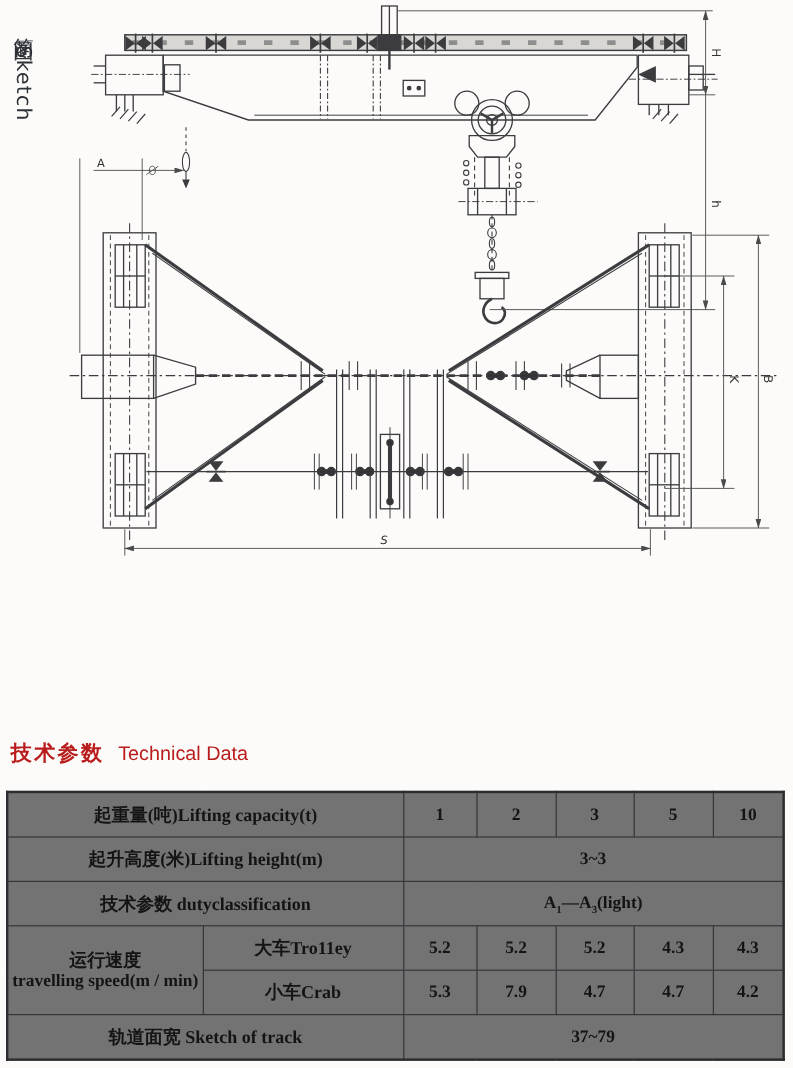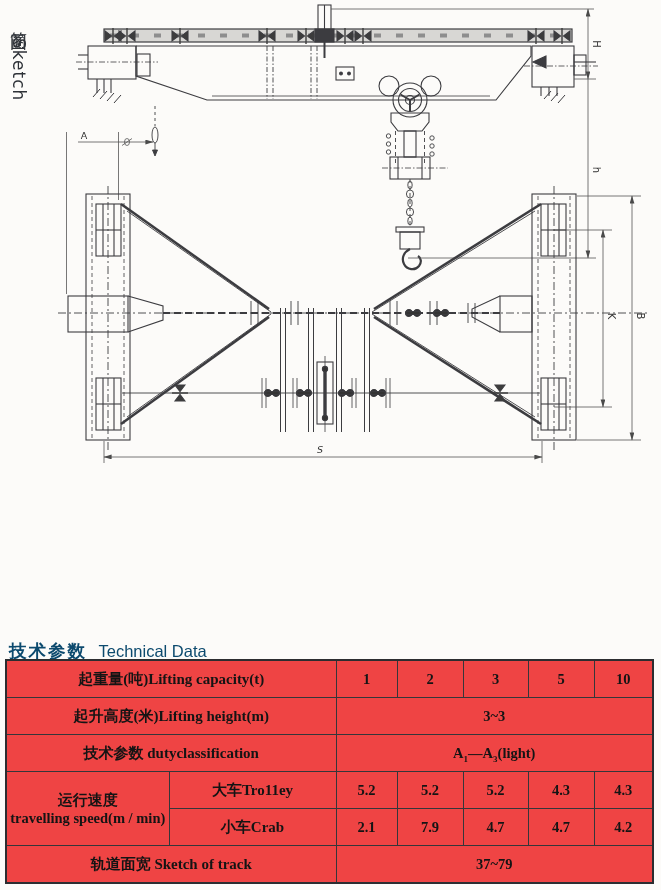--- a/index.html
+++ b/index.html
@@ -10,30 +10,30 @@
   }
   .side-label{
     position:absolute; left:8px; top:18px;
     writing-mode:vertical-rl; text-orientation:mixed;
     font-size:17px; color:#2e3238; letter-spacing:3px;
     font-family:"DejaVu Sans","Liberation Sans",sans-serif;
   }
   .side-label .en{margin-top:6px; letter-spacing:1px;}
   .sketch-svg{position:absolute; left:0; top:0;}
   .td-heading{
-    position:absolute; left:9px; top:639px; white-space:nowrap;
-    color:#0c4a6e;
+    position:absolute; left:9px; top:615px; white-space:nowrap;
+    color:#b91c1c;
   }
   .td-heading .cn{font-size:17.5px; font-weight:bold; letter-spacing:2px;
     font-family:"DejaVu Sans","Liberation Sans",sans-serif;}
   .td-heading .en{font-size:16.5px; margin-left:7px;}
   .data-table{
     position:absolute; left:5px; top:659px;
     border-collapse:collapse; table-layout:fixed; width:647px;
-    background:#ef4444;
+    background:#737373;
   }
   .data-table td{
     border:1.6px solid #35363a; height:36px; padding:0;
     text-align:center; vertical-align:middle;
     font-family:"Liberation Serif","DejaVu Serif",serif;
     font-weight:bold; font-size:15px; color:#141414;
   }
   .data-table{border:2.4px solid #2c2d30;}
   .data-table td.val{font-size:14.5px;}
   .data-table td.lbl2 .l2{font-size:14.5px;}
@@ -371,21 +371,21 @@
         </td>
         <td>大车Tro11ey</td>
         <td class="val">5.2</td>
         <td class="val">5.2</td>
         <td class="val">5.2</td>
         <td class="val">4.3</td>
         <td class="val">4.3</td>
       </tr>
       <tr>
         <td>小车Crab</td>
-        <td class="val">2.1</td>
+        <td class="val">5.3</td>
         <td class="val">7.9</td>
         <td class="val">4.7</td>
         <td class="val">4.7</td>
         <td class="val">4.2</td>
       </tr>
       <tr>
         <td colspan="2">轨道面宽 Sketch of track</td>
         <td colspan="5" class="val">37~79</td>
       </tr>
     </tbody>

